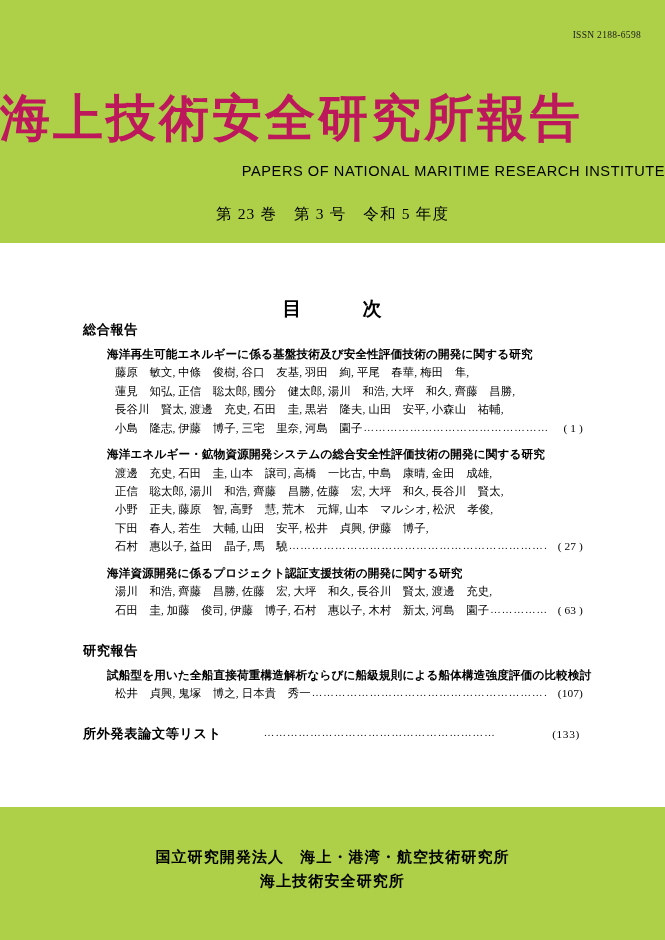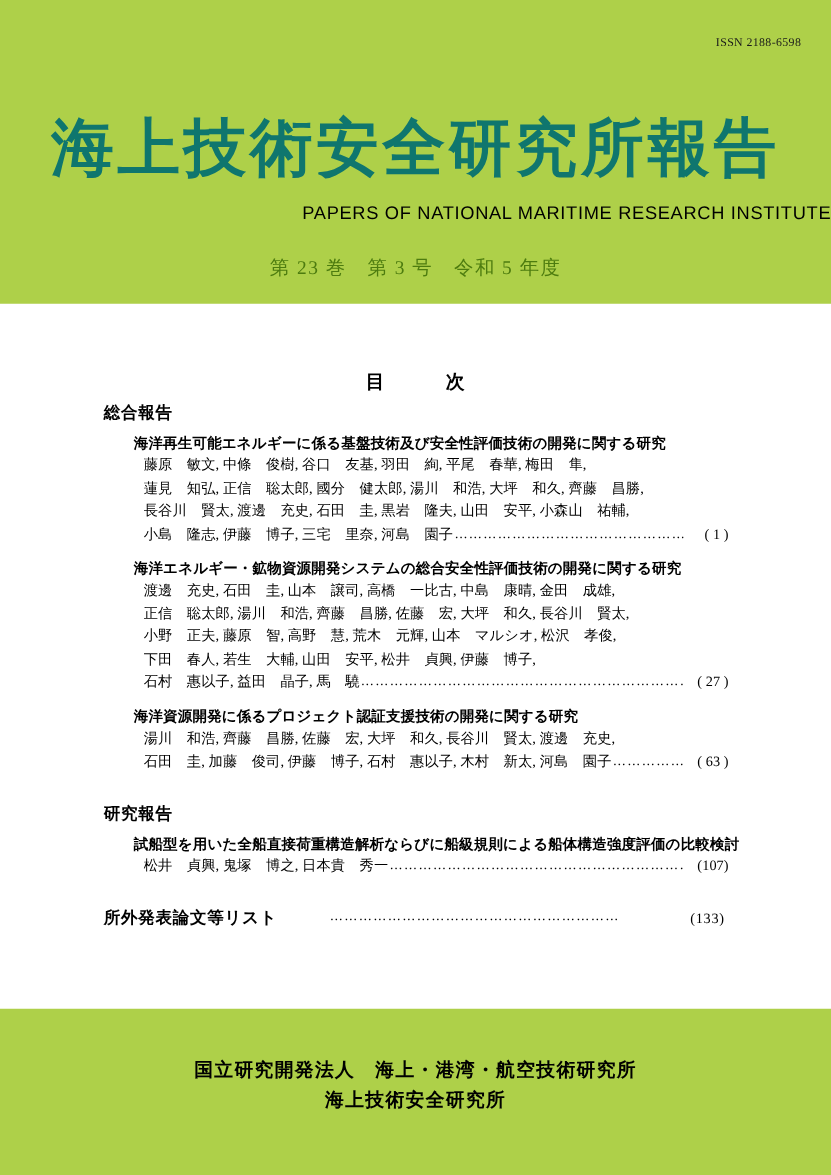--- a/index.html
+++ b/index.html
@@ -38,25 +38,25 @@
     top: 30px;
     font-size: 9.5px;
     letter-spacing: 0.3px;
     color: #1a1a1a;
     white-space: nowrap;
   }
   .main-title {
     position: absolute;
     left: 0; top: 92px;
     width: 665px;
-    text-align: center;
+    text-align: left;
     font-size: 50px;
     font-weight: bold;
     letter-spacing: 3px;
-    color: #0f766e;
+    color: #be185d;
     line-height: 1.06;
     white-space: nowrap;
     font-family: Liberation Serif, serif;
   }
   .sub-title-en {
     position: absolute;
     left: 0; top: 163px;
     width: 665px;
     text-align: right;
     font-family: "Liberation Sans", "DejaVu Sans", sans-serif;
@@ -65,38 +65,38 @@
     color: #000000;
     white-space: nowrap;
   }
   .volume-line {
     position: absolute;
     left: 0; top: 204px;
     width: 665px;
     text-align: center;
     font-size: 15.5px;
     letter-spacing: 1.2px;
-    color: #4d7c0f;
+    color: #000000;
     white-space: nowrap;
   }
 
   
   .toc {
     position: absolute;
     left: 0; top: 243px;
     width: 665px;
     height: 564px;
     color: #000000;
   }
   .toc-heading {
     position: absolute;
     left: 0; top: 53px;
     width: 665px;
     text-align: center;
-    font-size: 15px;
+    font-size: 19px;
     font-weight: bold;
     letter-spacing: 1px;
     white-space: nowrap;
   }
 
   .toc-body {
     position: absolute;
     left: 83px;
     top: 79px;
     width: 500px;

